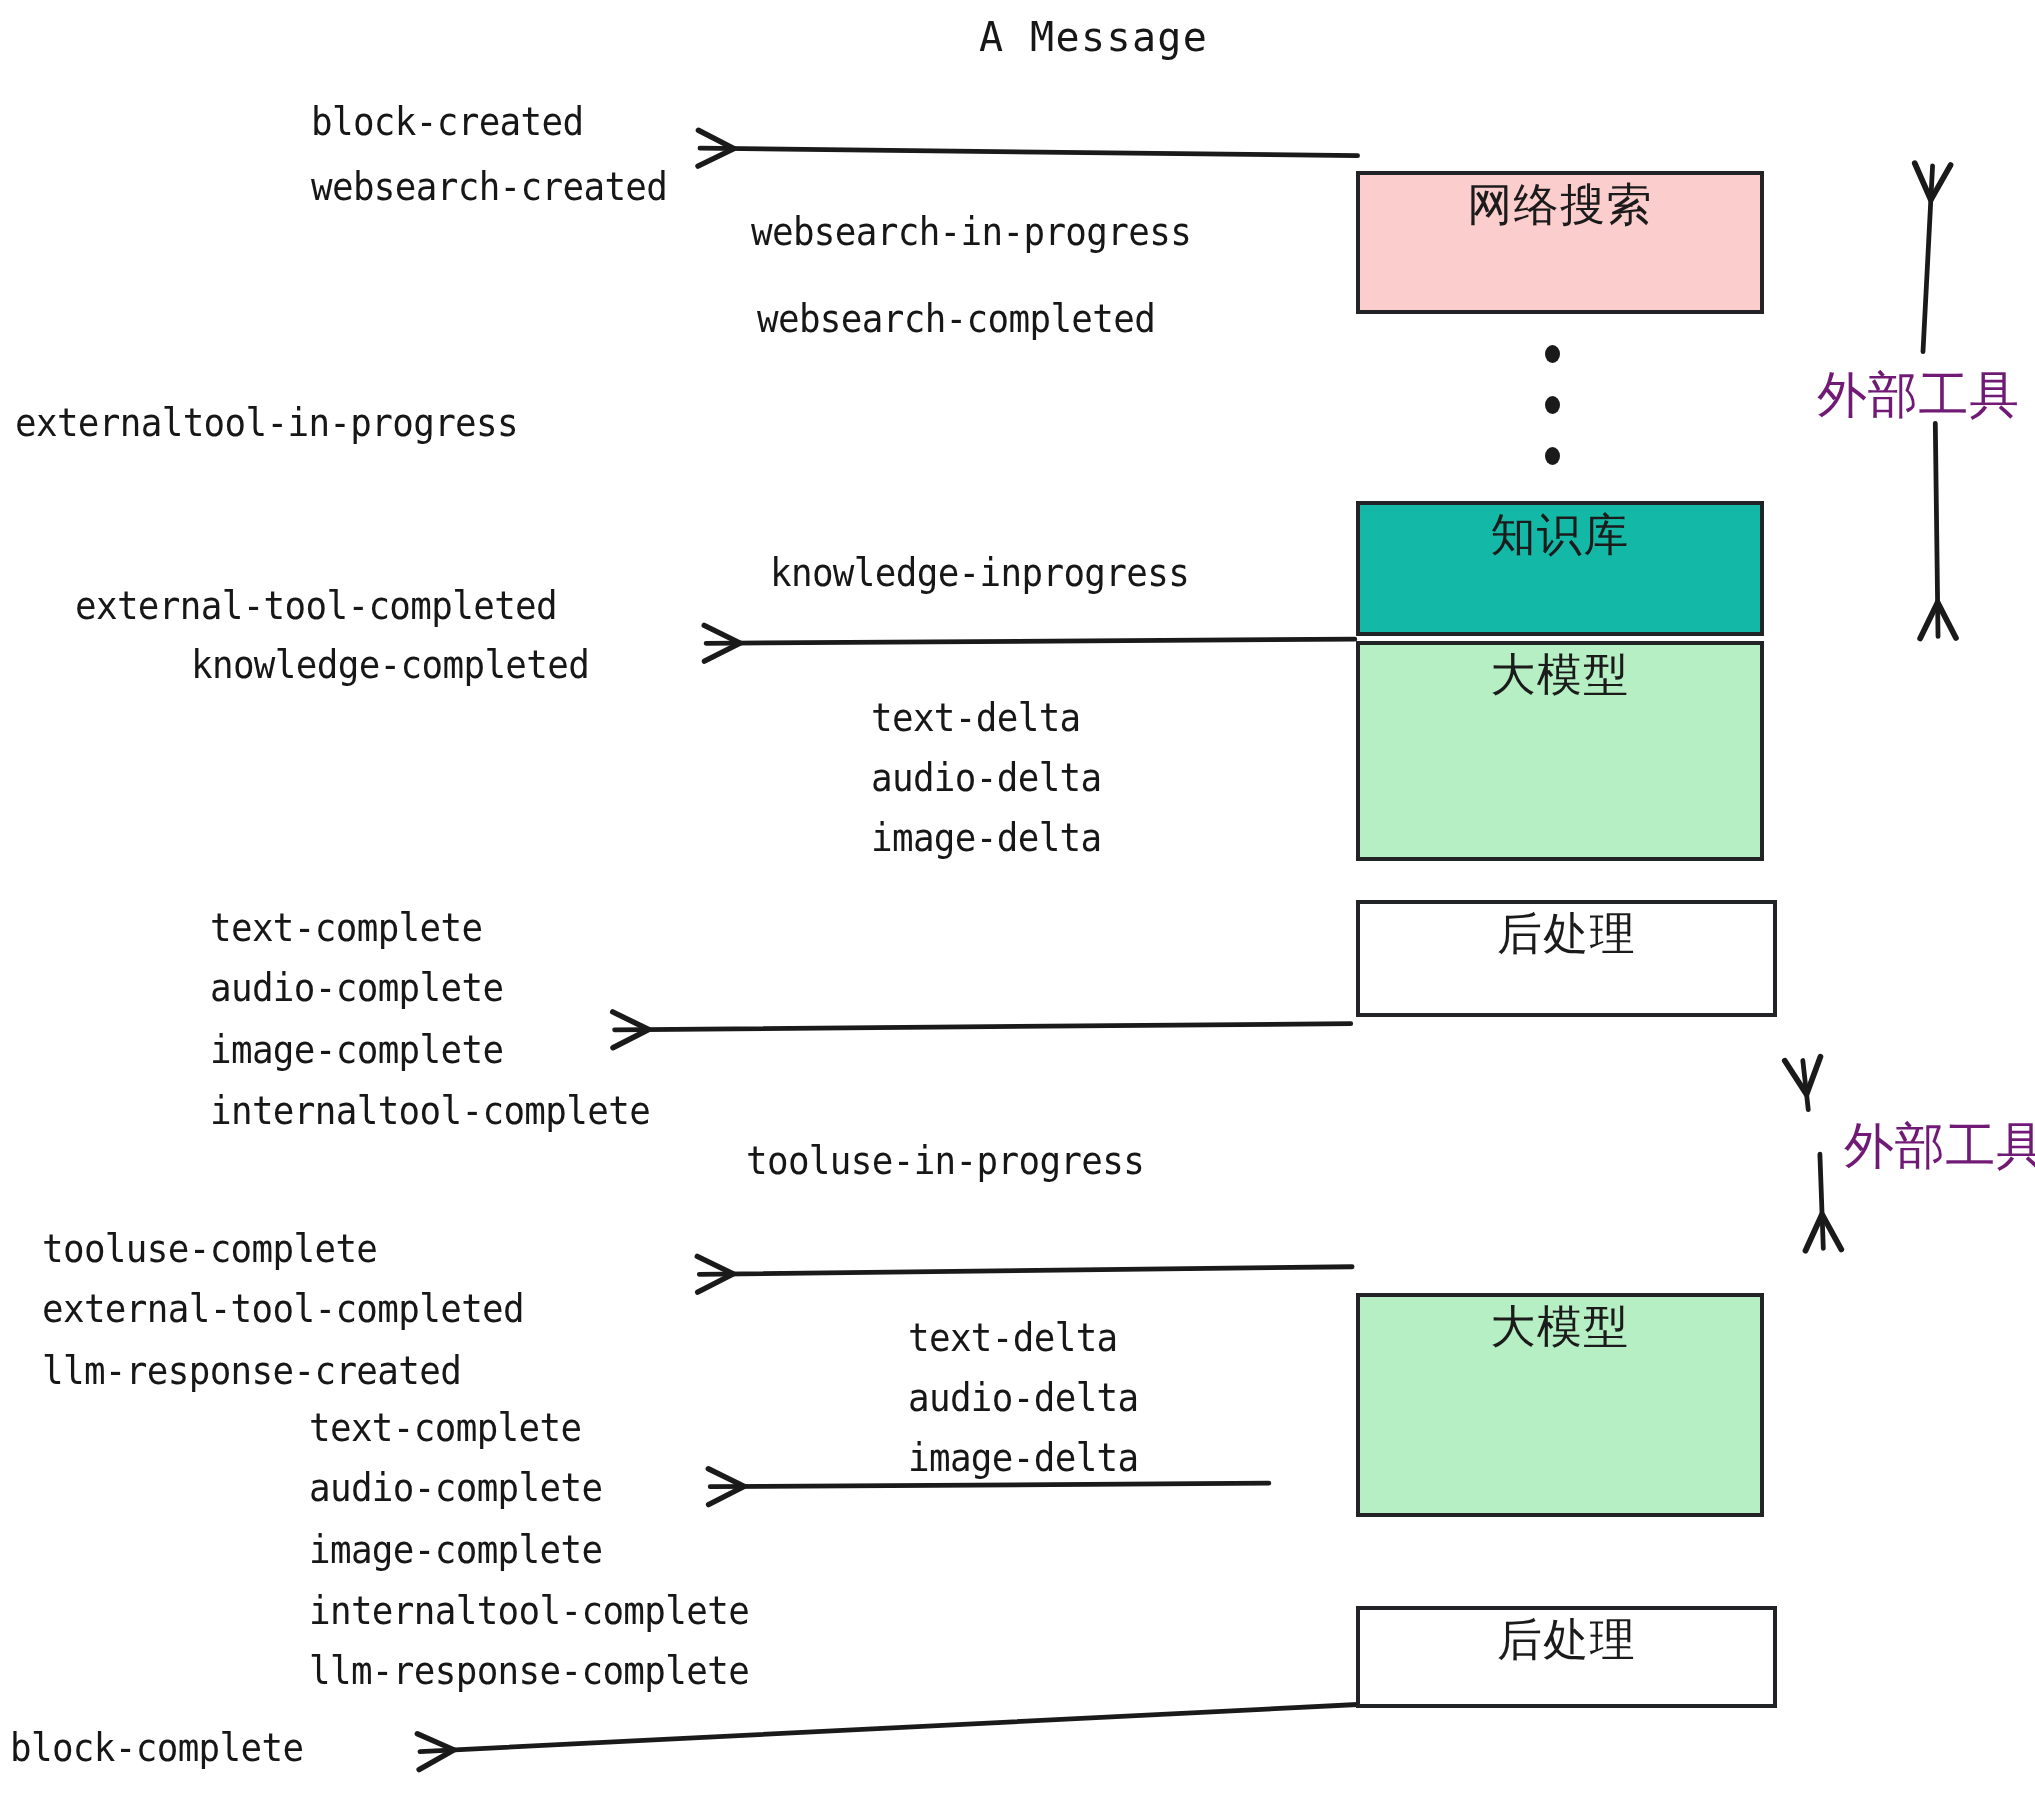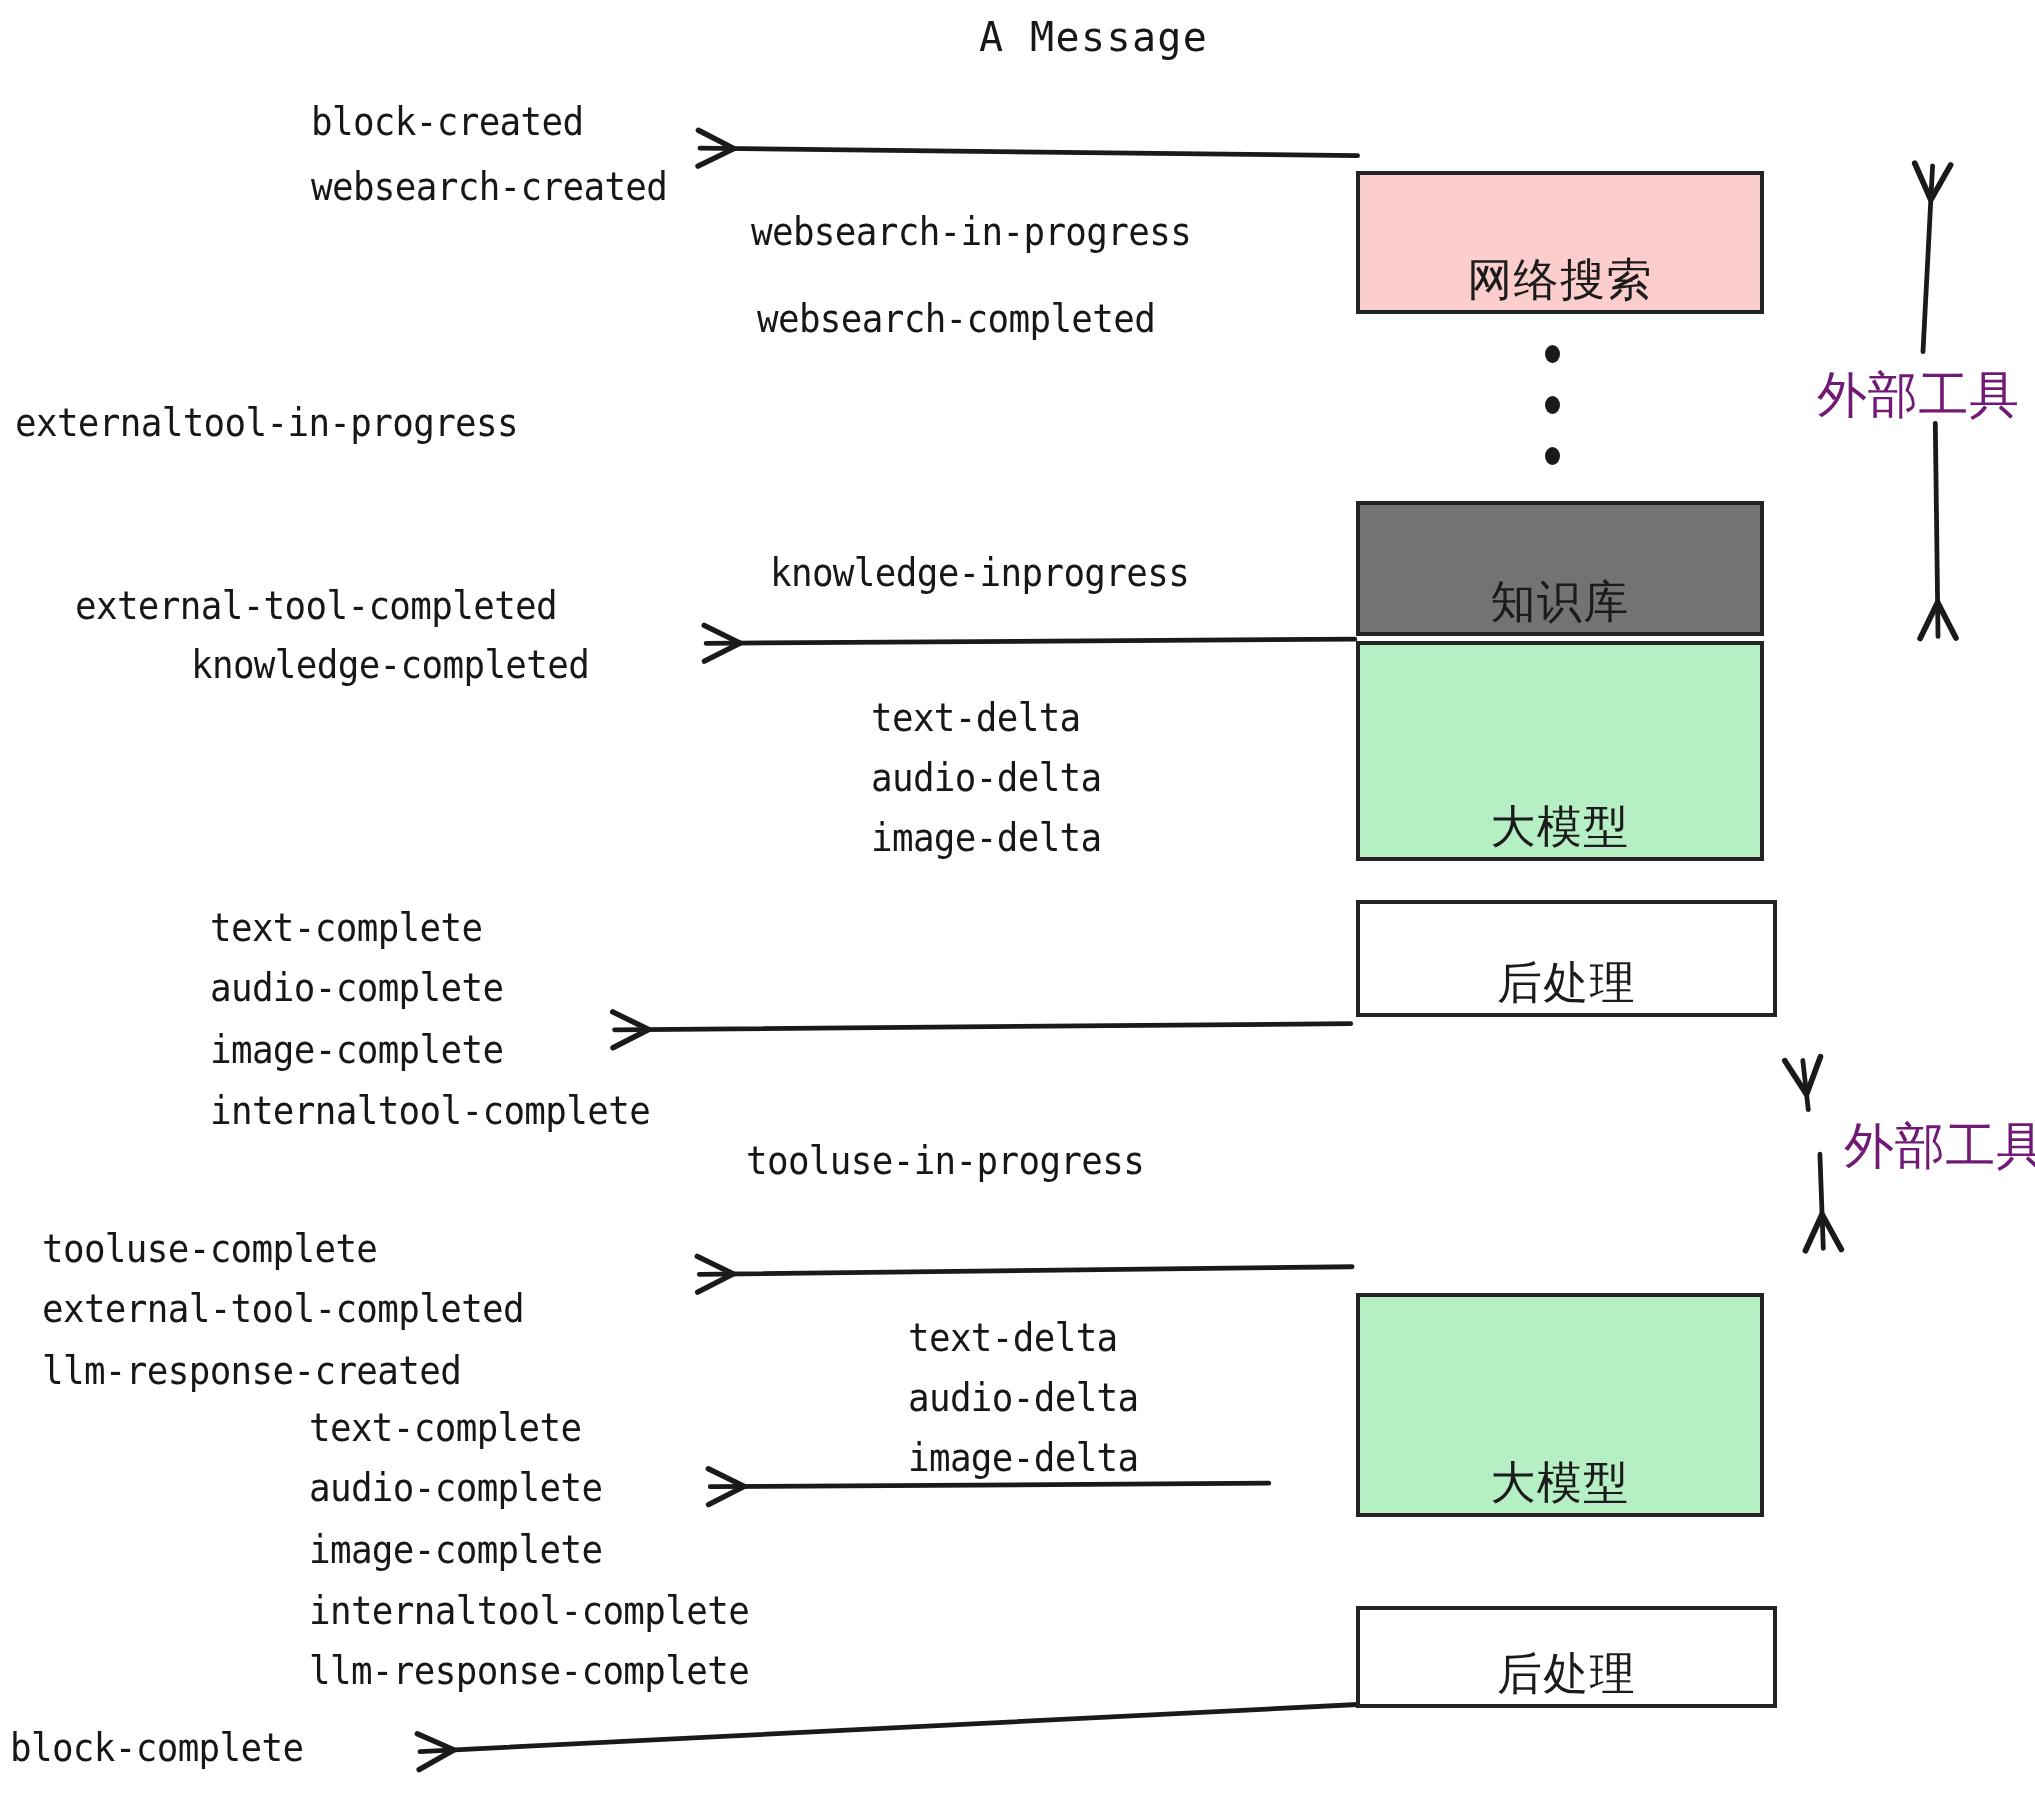--- a/index.html
+++ b/index.html
@@ -35,21 +35,21 @@
     letter-spacing:1.4px;
     color:#171717;
     white-space:nowrap;
   }
   
   .box{
     position:absolute;
     border:4.1px solid #222326;
     box-sizing:border-box;
     display:flex;
-    align-items:flex-end;
+    align-items:flex-start;
     justify-content:center;
   }
   .box .lbl{
     font-family:"DejaVu Sans","Liberation Sans",sans-serif;
     font-size:45px;
     color:#1b1b1b;
     letter-spacing:1.4px;
     white-space:nowrap;
   }
   .box.mono .lbl{
@@ -112,21 +112,21 @@
     <path d="M 2648 1625 L 2640 1553" fill="none" stroke="#1a1a1a" stroke-width="7" stroke-linecap="round" marker-end="url(#ahu)"></path>
     <path d="M 2665 1690 L 2670 1828" fill="none" stroke="#1a1a1a" stroke-width="7" stroke-linecap="round" marker-end="url(#ahu)"></path>
   </svg>
 
   <div class="title" style="left:979px;top:13.7px;">A Message</div>
 
   <div class="box" style="left:1356px;top:171px;width:408px;height:143px;background:#FBCDCD;">
     <span class="lbl">网络搜索</span>
   </div>
 
-  <div class="box" style="left:1356px;top:501px;width:408px;height:135px;background:#737373;">
+  <div class="box" style="left:1356px;top:501px;width:408px;height:135px;background:#14b8a6;">
     <span class="lbl">知识库</span>
   </div>
 
   <div class="box" style="left:1356px;top:641px;width:408px;height:220px;background:#B5EFC3;">
     <span class="lbl">大模型</span>
   </div>
 
   <div class="box" style="left:1356px;top:900px;width:421px;height:117px;background:#FFFFFF;">
     <span class="lbl">后处理</span>
   </div>

